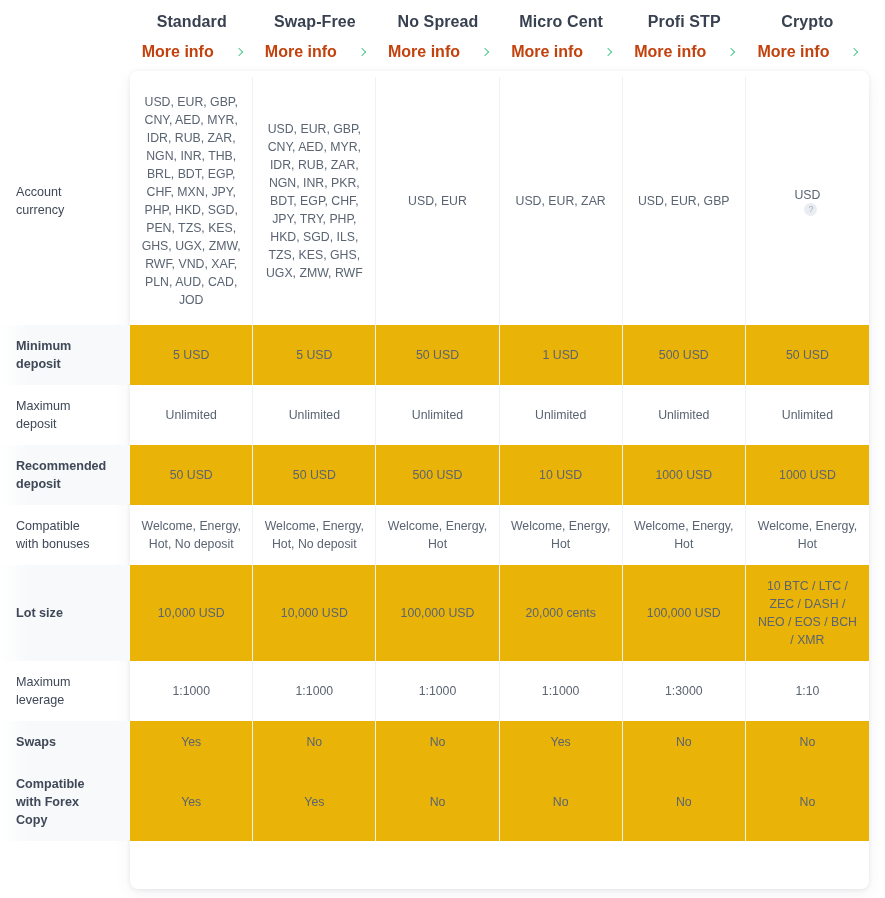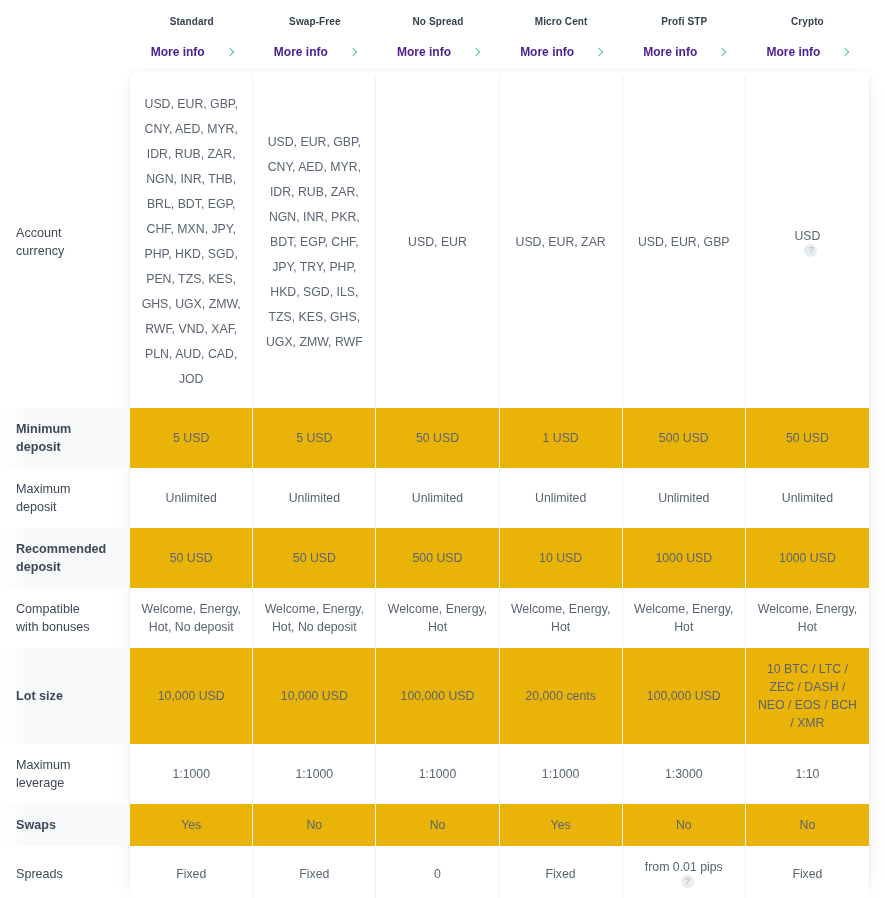--- a/index.html
+++ b/index.html
@@ -38,35 +38,35 @@
     background: transparent;
     border: 0;
   }
 
   .plan-head {
     padding: 12px 4px 16px 4px;
     text-align: center;
   }
 
   .plan-title {
-    font-size: 10px;
+    font-size: 16px;
     color: #384150;
     line-height: 20px;
     letter-spacing: .1px;
     white-space: nowrap;
   }
 
   .more-info {
     display: inline-flex;
     align-items: center;
     justify-content: center;
     gap: 22px;
     margin-top: 13px;
-    font-size: 12px;
-    color: #4c1d95;
+    font-size: 16px;
+    color: #c2410c;
     line-height: 14px;
     cursor: pointer;
     white-space: nowrap;
   }
   .more-info .chev {
     display: inline-block;
     width: 6px;
     height: 6px;
     border-right: 1.6px solid #4ecb8d;
     border-top: 1.6px solid #4ecb8d;
@@ -149,21 +149,21 @@
     user-select: none;
   }
 
   .cell-inline {
     display: inline-flex;
     align-items: center;
     justify-content: center;
     flex-direction: column;
   }
 
-  .currency-list { line-height: 25px; }
+  .currency-list { line-height: 15px; }
 </style>
 </head>
 <body>
 
 <div id="comparison-root">
 
   <div class="card-sheet"></div>
 
   <div class="table-wrap">
     <table class="cmp">
@@ -294,32 +294,20 @@
           </tr>
           <tr class="shade">
             <td class="label-cell">Swaps</td>
             <td><span>Yes</span></td>
             <td><span>No</span></td>
             <td><span>No</span></td>
             <td><span>Yes</span></td>
             <td><span>No</span></td>
             <td><span>No</span></td>
           </tr>
-          <tr>
-            <td class="label-cell">Spreads</td>
-            <td><span>Fixed</span></td>
-            <td><span>Fixed</span></td>
-            <td><span>0</span></td>
-            <td><span>Fixed</span></td>
-            <td><span class="cell-inline">
-                <span>from 0.01 pips</span>
-                <span class="help-badge">?</span>
-              </span></td>
-            <td><span>Fixed</span></td>
-          </tr>
           <tr class="shade">
             <td class="label-cell">Compatible
 with Forex
 Copy</td>
             <td><span>Yes</span></td>
             <td><span>Yes</span></td>
             <td><span>No</span></td>
             <td><span>No</span></td>
             <td><span>No</span></td>
             <td><span>No</span></td>

